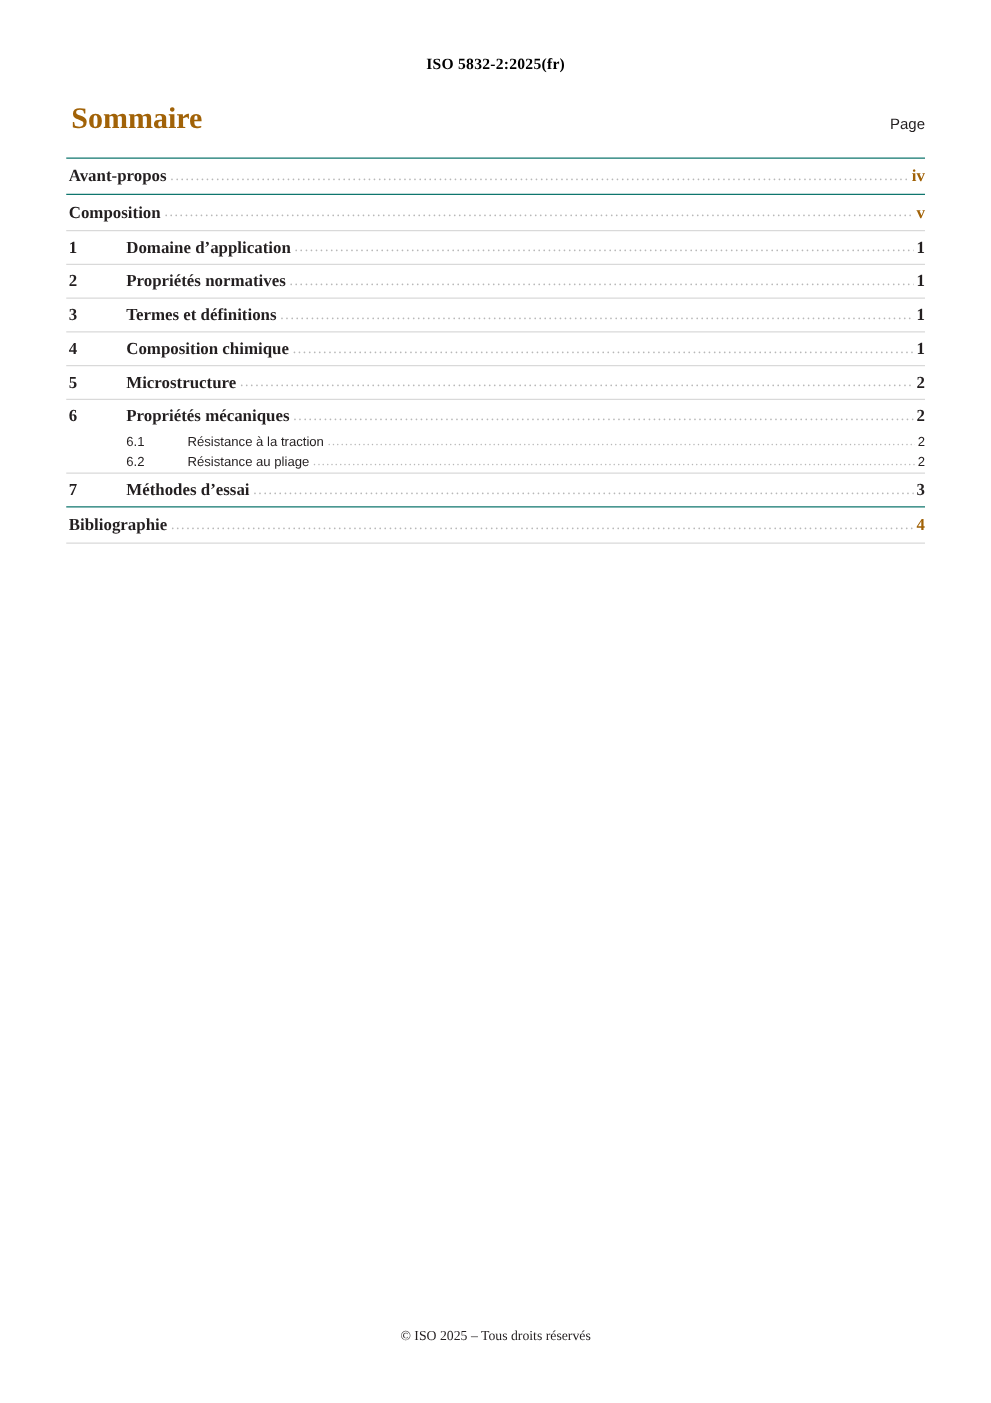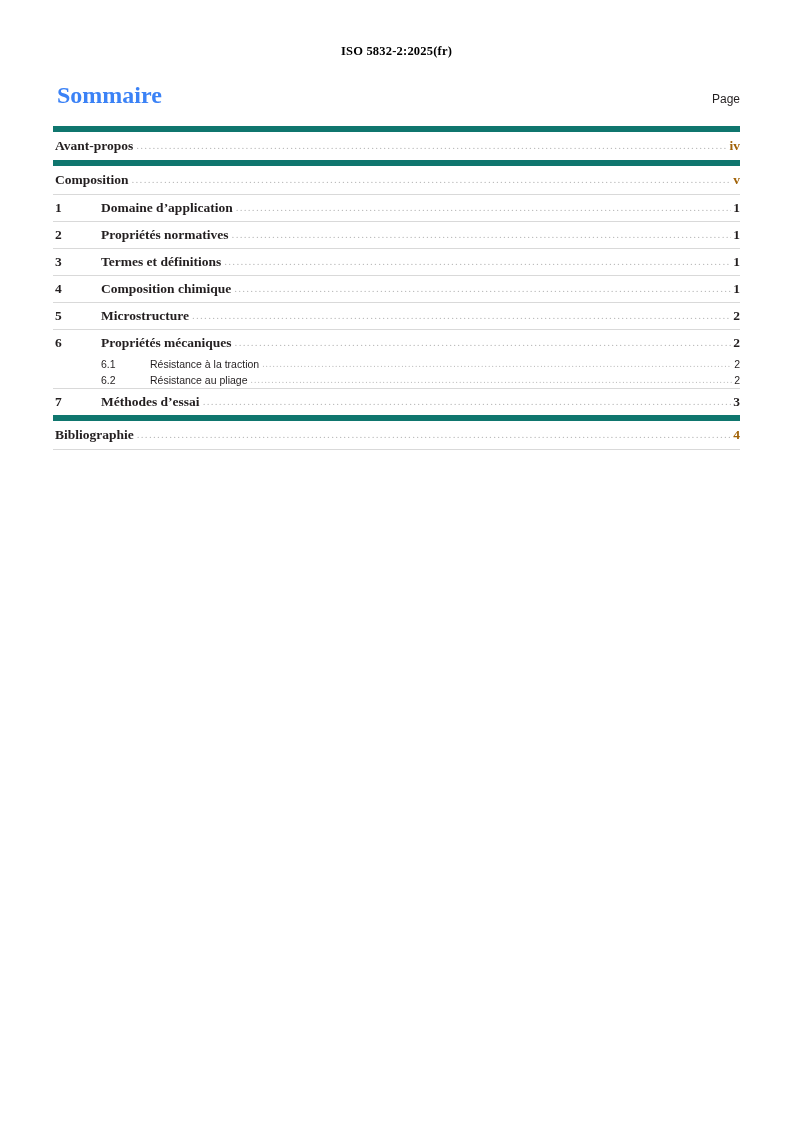--- a/index.html
+++ b/index.html
@@ -37,21 +37,21 @@
   }
 
   
   .toc-title {
     position: absolute;
     top: 82px;
     left: 57px;
     font-family: "Liberation Serif", serif;
     font-weight: bold;
     font-size: 24px;
-    color: #3b82f6;
+    color: #a16207;
   }
   .page-word {
     position: absolute;
     top: 92px;
     right: 53px;
     font-family: "Liberation Sans", sans-serif;
     font-size: 12px;
     color: #231f20;
   }
 
@@ -66,21 +66,21 @@
   .toc-row {
     display: flex;
     align-items: baseline;
     width: 100%;
     box-sizing: border-box;
   }
 
   
   .lvl-front {
     padding: 6px 0 6px 2px;
-    border-top: 6px solid #0f766e;
+    border-top: 1px solid #0f766e;
   }
   .lvl-front .entry-label {
     font-family: "Liberation Serif", serif;
     font-weight: bold;
     font-size: 13.5px;
     color: #231f20;
     white-space: nowrap;
   }
   .lvl-front .entry-page {
     font-family: "Liberation Serif", serif;
@@ -263,15 +263,16 @@
         <span class="entry-page">3</span>
       </div>
       <div class="toc-row lvl-front">
         <span class="entry-label">Bibliographie</span>
         <span class="leader">...........................................................................................................................................................................................................................</span>
         <span class="entry-page">4</span>
       </div>
       <div class="toc-bottom-rule"></div>
     </div>
 
+  <div class="footer-copyright">© ISO 2025 – Tous droits réservés</div>
 
 
 </div>
 
 </body></html>

